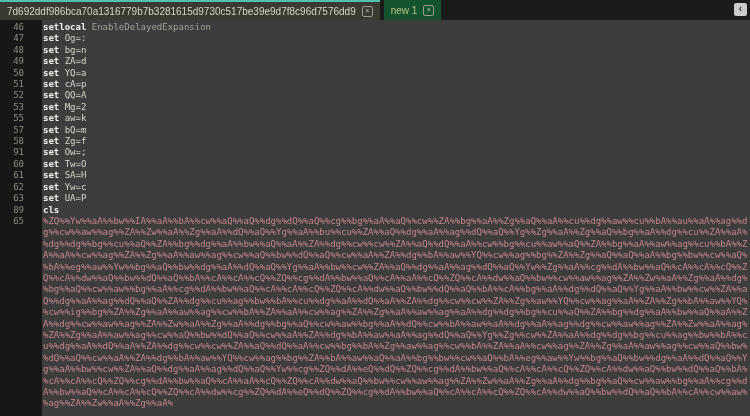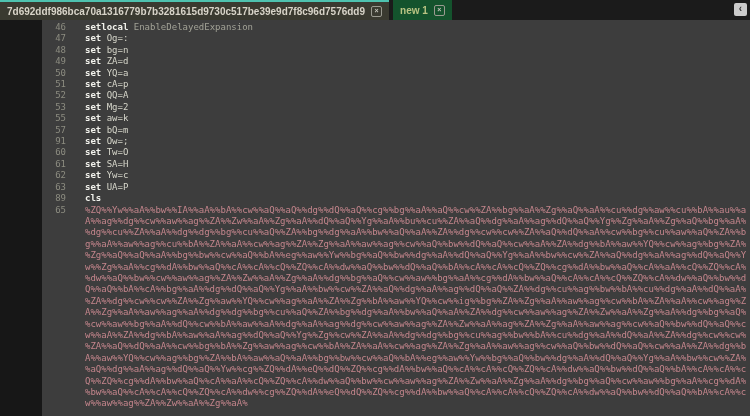--- a/index.html
+++ b/index.html
@@ -10,21 +10,21 @@
   }
   
   .tabbar{
     height:20px;background:#1b1b1b;display:flex;align-items:stretch;
     position:relative;
   }
   .tab{
     display:flex;align-items:center;gap:6px;
     padding:0 7px;box-sizing:border-box;
     font-family:"Liberation Sans",sans-serif;
-    font-size:10px;white-space:nowrap;cursor:default;font-weight:bold;
+    font-size:10px;white-space:nowrap;cursor:default;
   }
   .tab.active{
     background:#3a3a30;color:#d8d4c8;
     border-top:2px solid #4ec2af;
   }
   .tab.inactive{
     background:#14532d;color:#b9c383;margin-left:4px;
   }
   .closebox{
     width:9px;height:9px;flex:none;
@@ -40,21 +40,21 @@
   
   .editor{
     position:relative;height:396px;padding-top:2px;box-sizing:border-box;
     overflow:hidden;
   }
   .gutterbg{
     position:absolute;left:0;top:0;bottom:0;width:42px;
     background:#171717;
   }
   .lines{position:relative;}
-  .row{display:flex;line-height:11.4px;font-size:9px;padding-left:42px;}
+  .row{display:flex;line-height:11.4px;font-size:9px;}
   .num{
     width:43px;padding-right:19px;box-sizing:border-box;flex:none;
     text-align:right;color:#8c8c80;
   }
   .code{white-space:pre;color:#d6d6ca;}
   .kw{color:#f2f2ec;font-weight:bold;}
   .plain{color:#d6d6ca;}
   .arg{color:#a2a296;text-align:right;}
   .obf{
     flex:1;color:#c4858c;word-break:break-all;white-space:pre-wrap;
@@ -112,20 +112,24 @@
       </div>
       <div class="row">
         <span class="num">55</span>
         <span class="code"><span class="kw">set</span> <span class="plain">aw=k</span></span>
       </div>
       <div class="row">
         <span class="num">57</span>
         <span class="code"><span class="kw">set</span> <span class="plain">bQ=m</span></span>
       </div>
       <div class="row">
+        <span class="num">58</span>
+        <span class="code"><span class="kw">set</span> <span class="plain">Zg=f</span></span>
+      </div>
+      <div class="row">
         <span class="num">91</span>
         <span class="code"><span class="kw">set</span> <span class="plain">Ow=;</span></span>
       </div>
       <div class="row">
         <span class="num">60</span>
         <span class="code"><span class="kw">set</span> <span class="plain">Tw=O</span></span>
       </div>
       <div class="row">
         <span class="num">61</span>
         <span class="code"><span class="kw">set</span> <span class="plain">SA=H</span></span>

